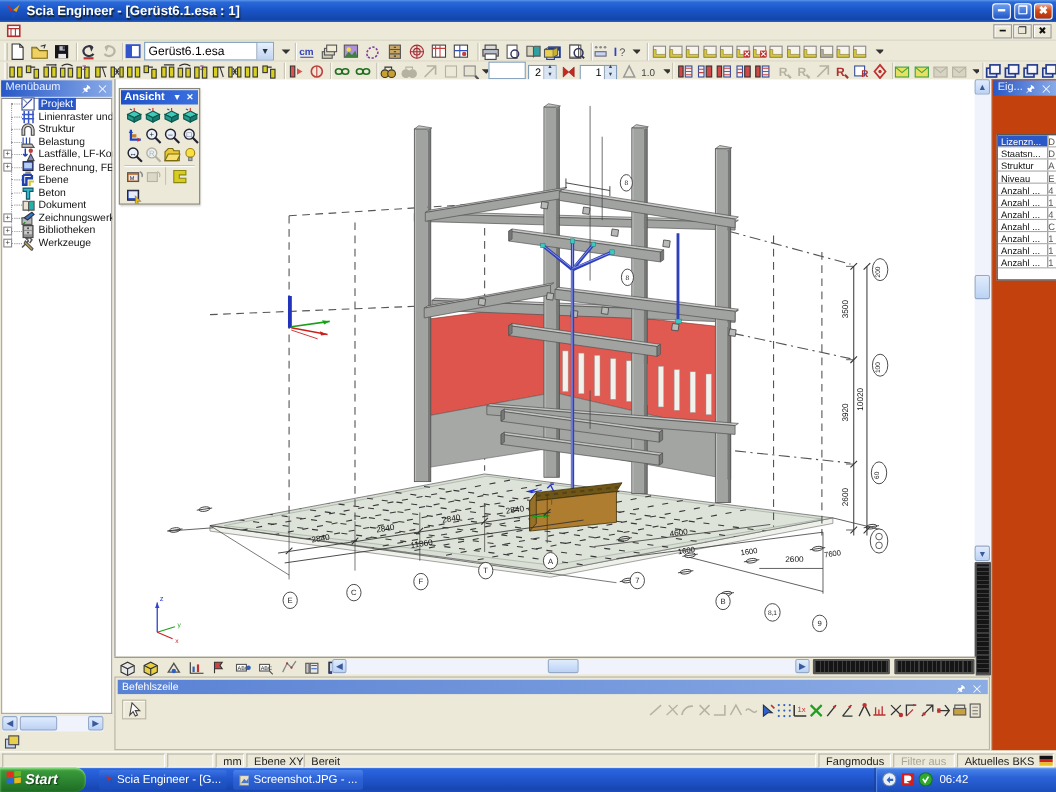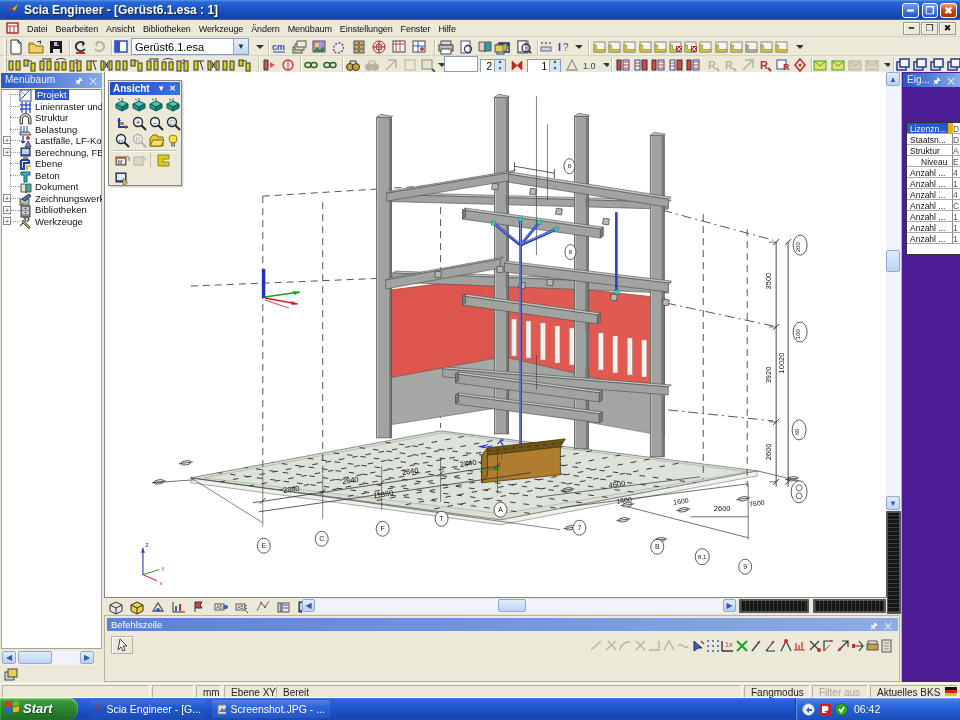--- a/index.html
+++ b/index.html
@@ -47,21 +47,20 @@
       <span class="wbtn min" style="right:41px;width:17px">━</span>
       <span class="wbtn max" style="right:22px;width:16px">❐</span>
       <span class="wbtn cls" style="right:3px;width:17px">✖</span>
     </div>
 <div id="menubar" class="abs">
       <svg width="13" height="13" style="position:absolute;left:6px;top:2px">
         <rect x="1" y="1" width="11" height="10" fill="#fff" stroke="#b03030" stroke-width="1.5"></rect>
         <path d="M1 4h11" stroke="#b03030"></path>
         <path d="M4 4v7M8 4v7" stroke="#b03030"></path>
       </svg>
-      <span style="position:absolute;left:27px;top:4px"><span class="m">Datei</span><span class="m">Bearbeiten</span><span class="m">Ansicht</span><span class="m">Bibliotheken</span><span class="m">Werkzeuge</span><span class="m">Ändern</span><span class="m">Menübaum</span><span class="m">Einstellungen</span><span class="m">Fenster</span><span class="m">Hilfe</span></span>
       <span class="mdibtn" style="right:40px">━</span>
       <span class="mdibtn" style="right:22px">❐</span>
       <span class="mdibtn" style="right:4px">✖</span>
     </div>
 <div class="tbrow" style="top:38px;height:18px;border-bottom:1px solid #d8d4c4">
       <span class="abs grip" style="left:2px;top:1px"></span>
       <span class="abs" style="left:8px;top:1px"><svg width="16" height="16" style="">
           <path d="M3 1h7l3 3v11H3z" fill="#fff" stroke="#333" stroke-width="1"></path>
           <path d="M10 1v3h3" fill="none" stroke="#333"></path>
         </svg></span>
@@ -913,37 +912,37 @@
           <rect x="2" y="4" width="8" height="6" fill="#e8ecf8"></rect>
           <path d="M8 8l5 5h-3l1 2h-3z" fill="#e8c020" stroke="#555" stroke-width="0.5"></path>
         </svg></span>
     </div>
 <div class="abs xpsb" style="left:886px;top:72px;width:15px;height:438px">
       <div class="abs xpbtn" style="left:0;top:0;width:14px;height:14px;font-size:8px;line-height:13px">▲</div>
       <div class="abs xpbtn" style="left:0;bottom:0;width:14px;height:14px;font-size:8px;line-height:13px">▼</div>
       <div class="abs xpbtn" style="left:0;top:178px;width:14px;height:22px"></div>
     </div>
 <div class="abs darkbarv" style="left:886px;top:511px;width:15px;height:103px"></div>
-<div class="abs" style="left:901px;top:72px;width:59px;height:610px;background:#4c1d95;border-left:1px solid #b8b4a4">
+<div class="abs" style="left:901px;top:72px;width:59px;height:610px;background:#c2410c;border-left:1px solid #b8b4a4">
       <div class="abs panel-title" style="left:1px;top:1px;width:57px;height:14px">Eig...<span class="ptbtns">🖈 ✕</span></div>
       <div class="abs" style="left:4px;top:50px;width:55px;height:133px;background:#fff;border:1px solid #333;font-size:8.5px;overflow:hidden">
         <div style="height:11px;border-bottom:1px solid #aaa;display:flex">
-          <span style="flex:1;background:#2a58c8;color:#fff;padding:1px 0 0 3px;white-space:nowrap;overflow:hidden;border-right:5px solid #eab308">Lizenzn...</span>
+          <span style="flex:1;background:#2a58c8;color:#fff;padding:1px 0 0 3px;white-space:nowrap;overflow:hidden;border-right:1px solid #eab308">Lizenzn...</span>
           <span style="width:7px;padding-top:1px;color:#555">D</span>
         </div>
         <div style="height:11px;border-bottom:1px solid #aaa;display:flex">
           <span style="flex:1;color:#111;padding:1px 0 0 3px;white-space:nowrap;overflow:hidden;border-right:1px solid #888">Staatsn...</span>
           <span style="width:7px;padding-top:1px;color:#555">D</span>
         </div>
         <div style="height:11px;border-bottom:1px solid #aaa;display:flex">
           <span style="flex:1;color:#111;padding:1px 0 0 3px;white-space:nowrap;overflow:hidden;border-right:1px solid #888">Struktur</span>
           <span style="width:7px;padding-top:1px;color:#555">A</span>
         </div>
         <div style="height:11px;border-bottom:1px solid #aaa;display:flex">
-          <span style="flex:1;color:#111;padding:1px 0 0 14px;white-space:nowrap;overflow:hidden;border-right:1px solid #888">Niveau</span>
+          <span style="flex:1;color:#111;padding:1px 0 0 3px;white-space:nowrap;overflow:hidden;border-right:1px solid #888">Niveau</span>
           <span style="width:7px;padding-top:1px;color:#555">E</span>
         </div>
         <div style="height:11px;border-bottom:1px solid #aaa;display:flex">
           <span style="flex:1;color:#111;padding:1px 0 0 3px;white-space:nowrap;overflow:hidden;border-right:1px solid #888">Anzahl ...</span>
           <span style="width:7px;padding-top:1px;color:#555">4</span>
         </div>
         <div style="height:11px;border-bottom:1px solid #aaa;display:flex">
           <span style="flex:1;color:#111;padding:1px 0 0 3px;white-space:nowrap;overflow:hidden;border-right:1px solid #888">Anzahl ...</span>
           <span style="width:7px;padding-top:1px;color:#555">1</span>
         </div>

